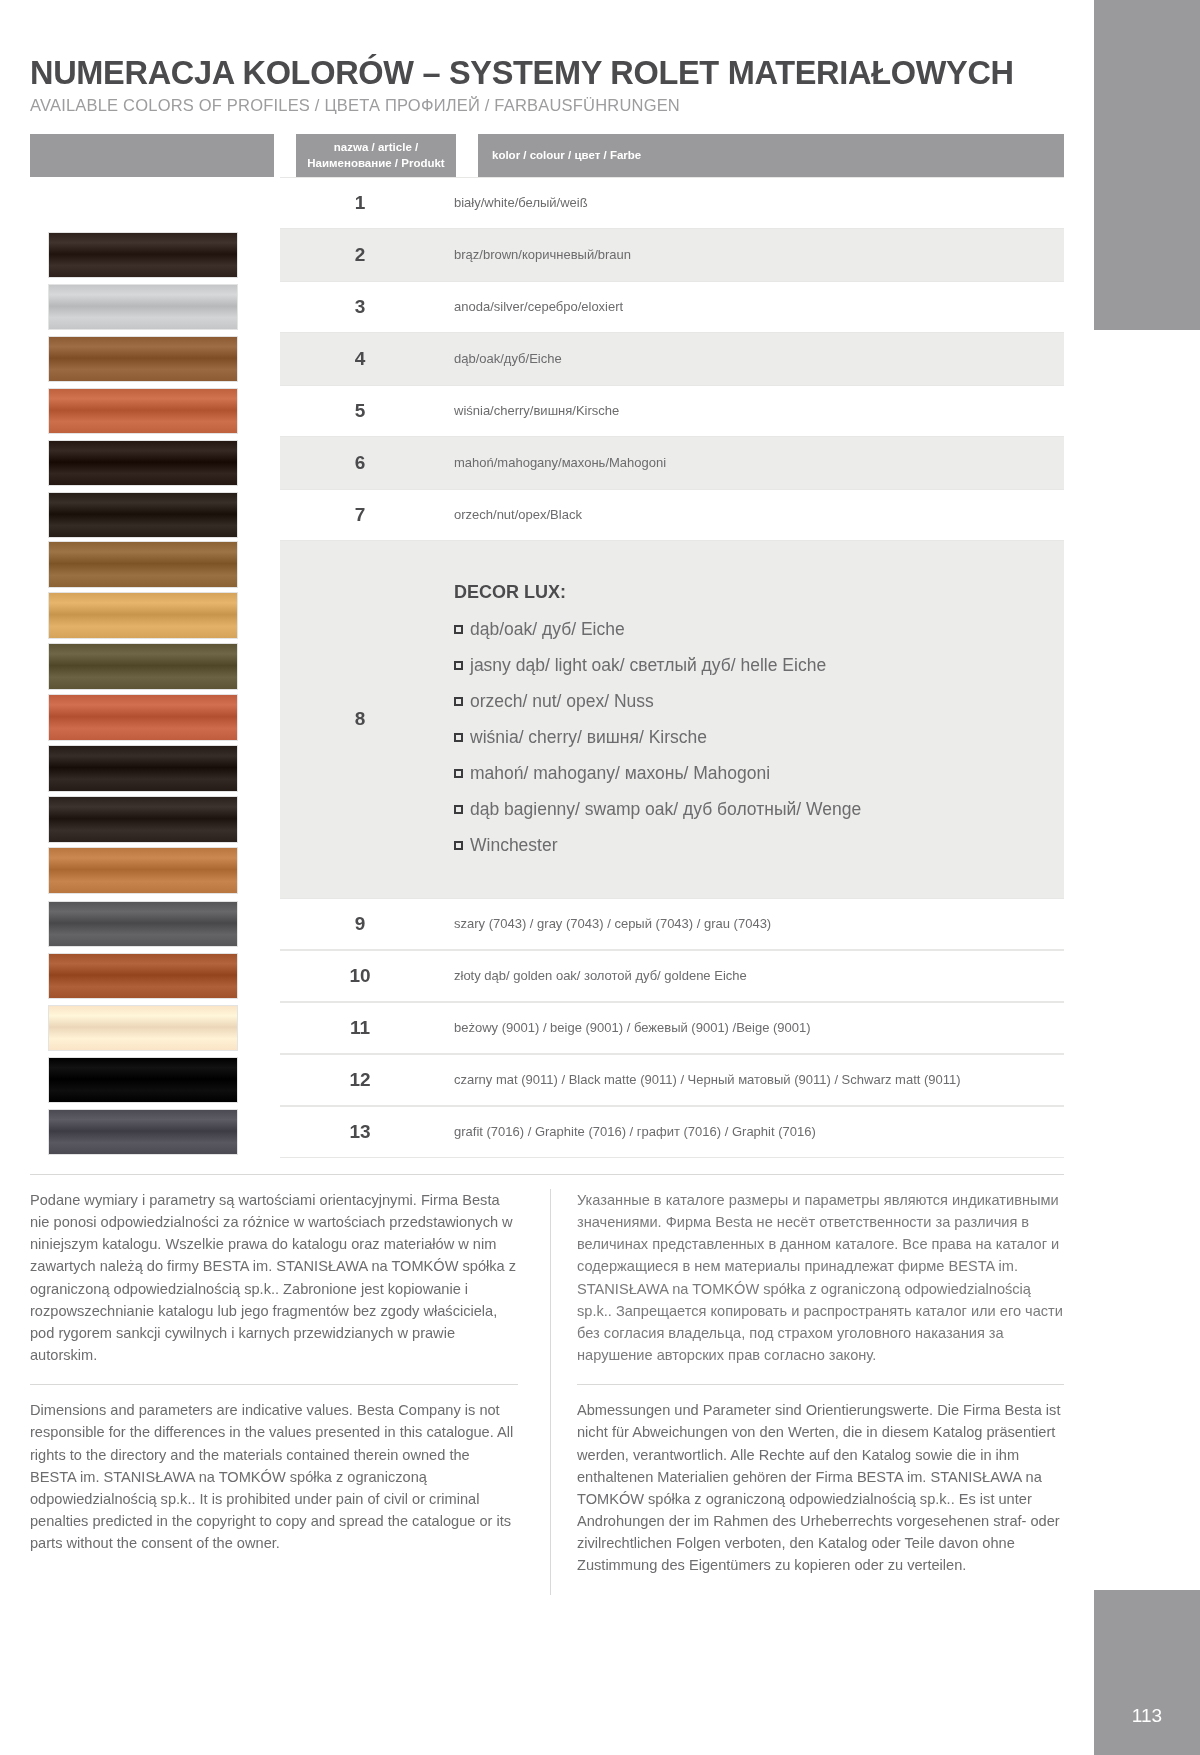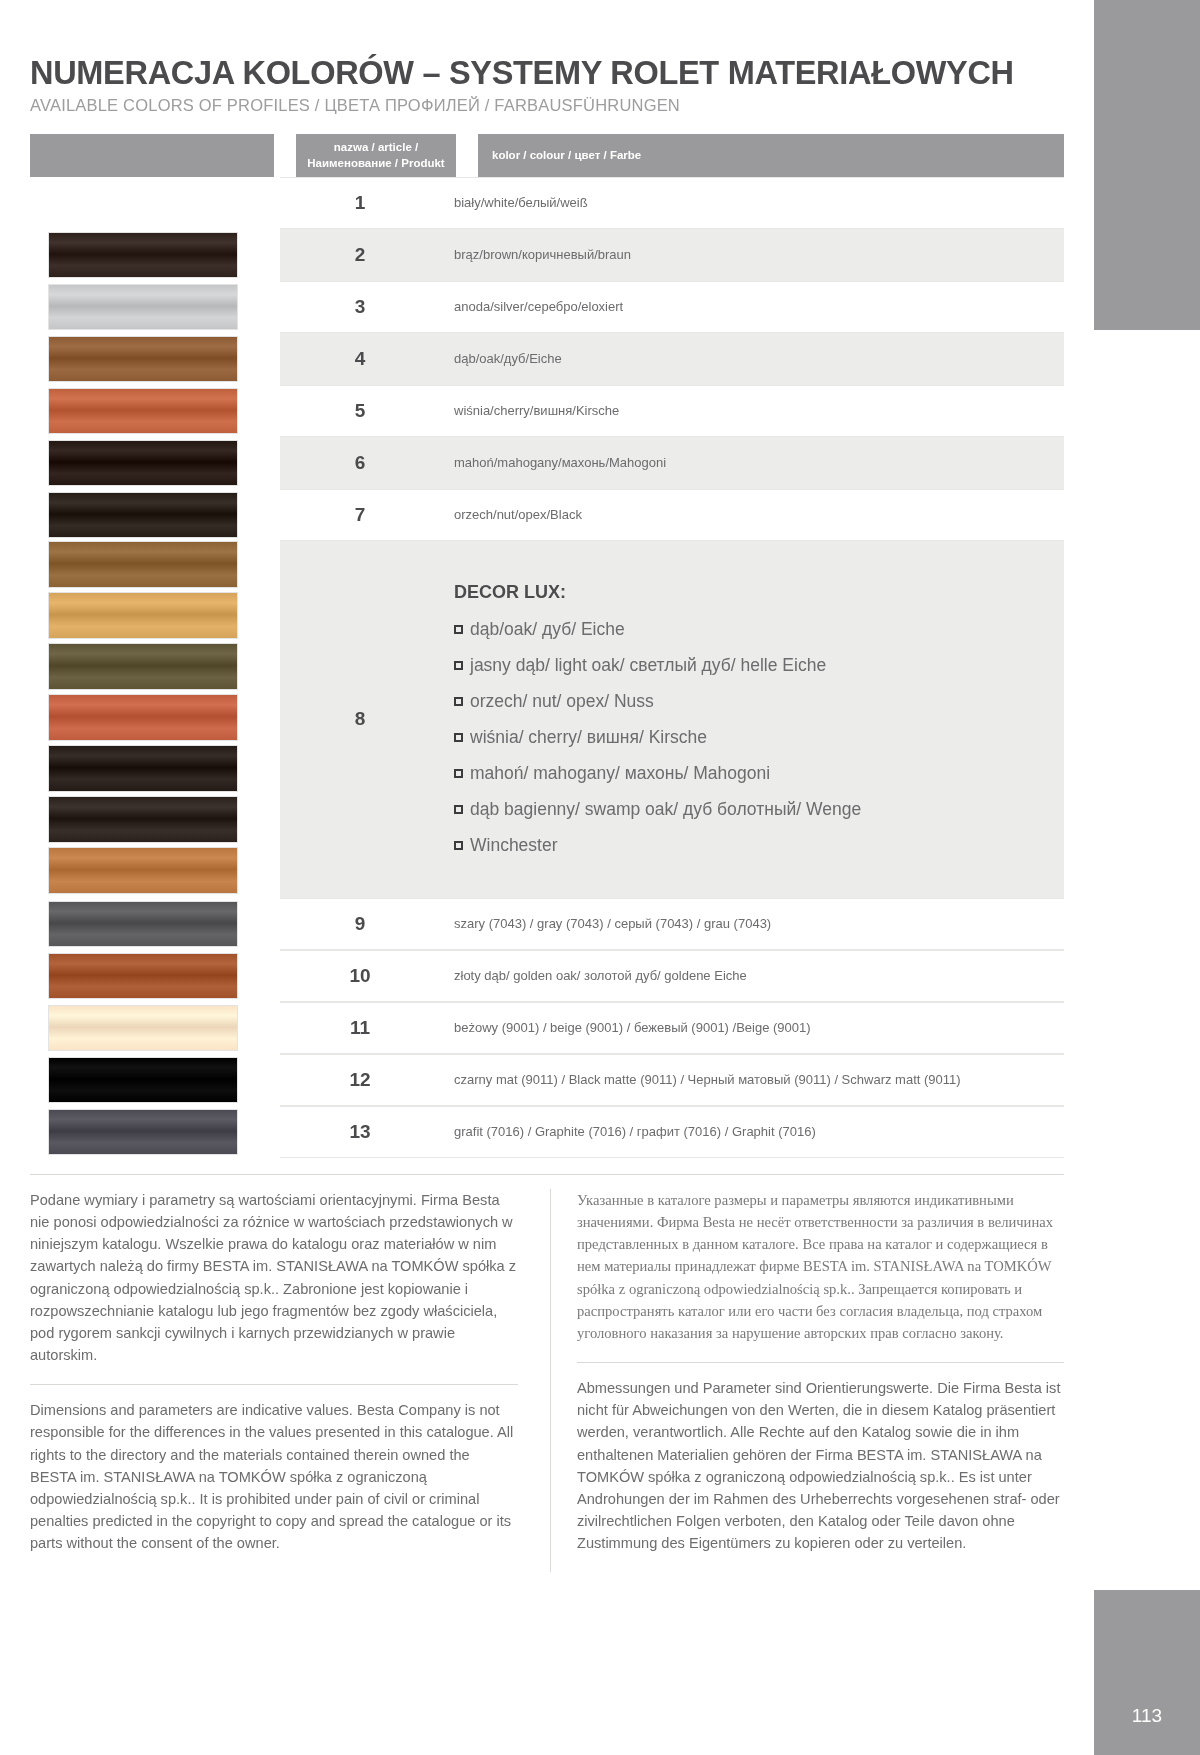--- a/index.html
+++ b/index.html
@@ -114,21 +114,21 @@
     display:flex; gap:6px; margin-top:14px;
   }
   .legal-col{
     width:50%; padding-right:26px;
   }
   .legal-col.right{ padding-left:26px; padding-right:0; border-left:1px solid #d9d9d7; }
   .legal p{
     margin:0 0 18px 0;
     font-size:14.6px; font-weight:300; line-height:1.52; color:#6d6c6e;
   }
-  .legal p.cyr{ color:#7a797b;font-family:Liberation Serif, serif; }
+  .legal p.cyr{ color:#7a797b; }
   .legal-divider{ border-top:1px solid #d9d9d7; margin:10px 0 14px 0; }
 </style>
 </head>
 <body>
 
 <div class="side-bar">
   <div class="vert">
     <span class="l">www.</span><span class="b">besta</span><span class="l">.wroc.pl</span>
   </div>
 </div>

